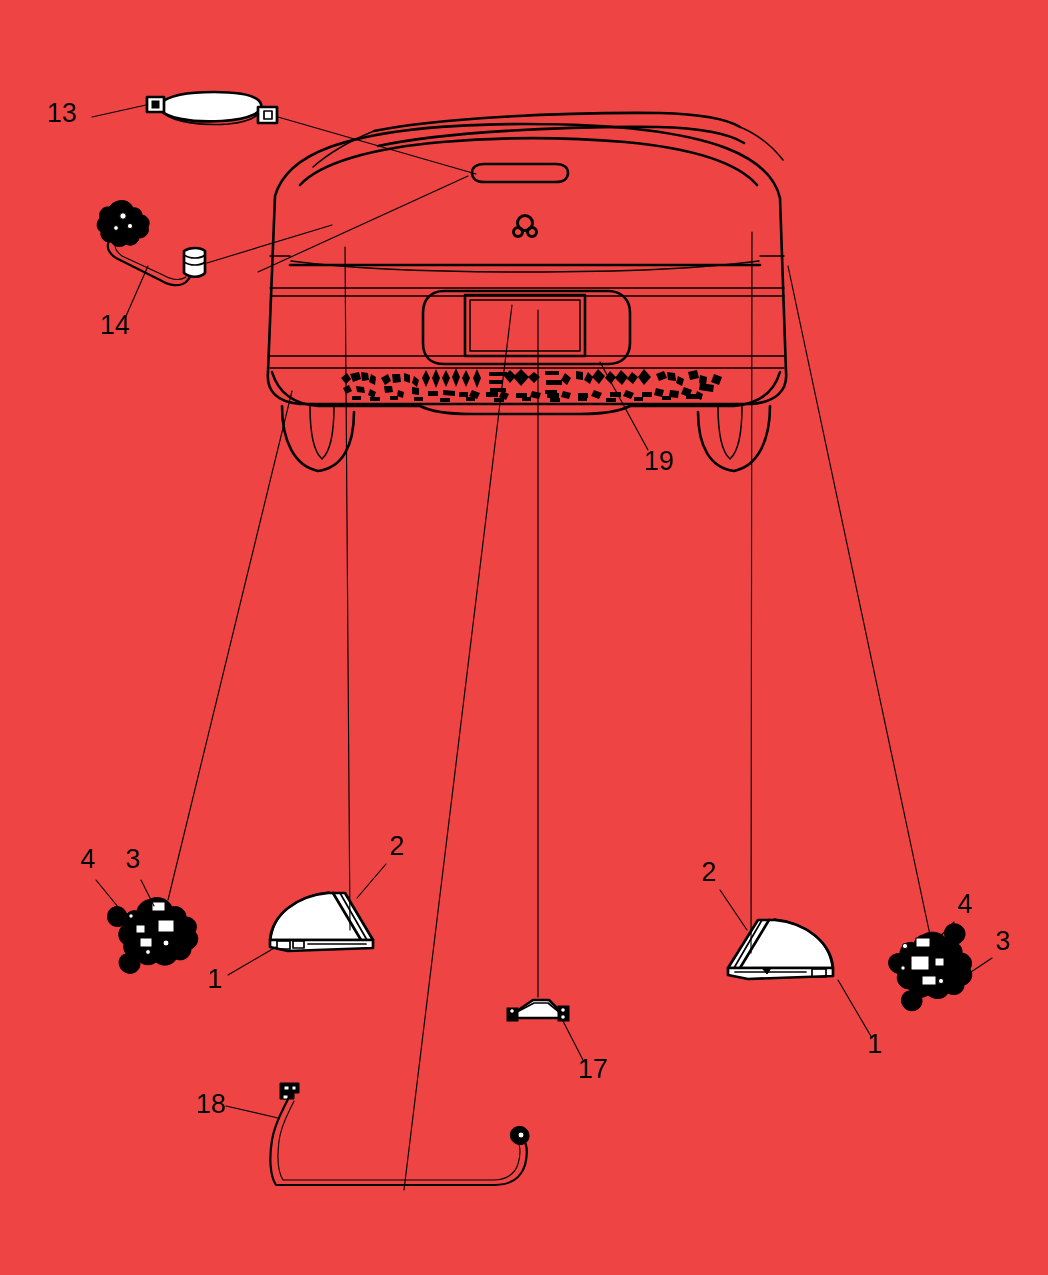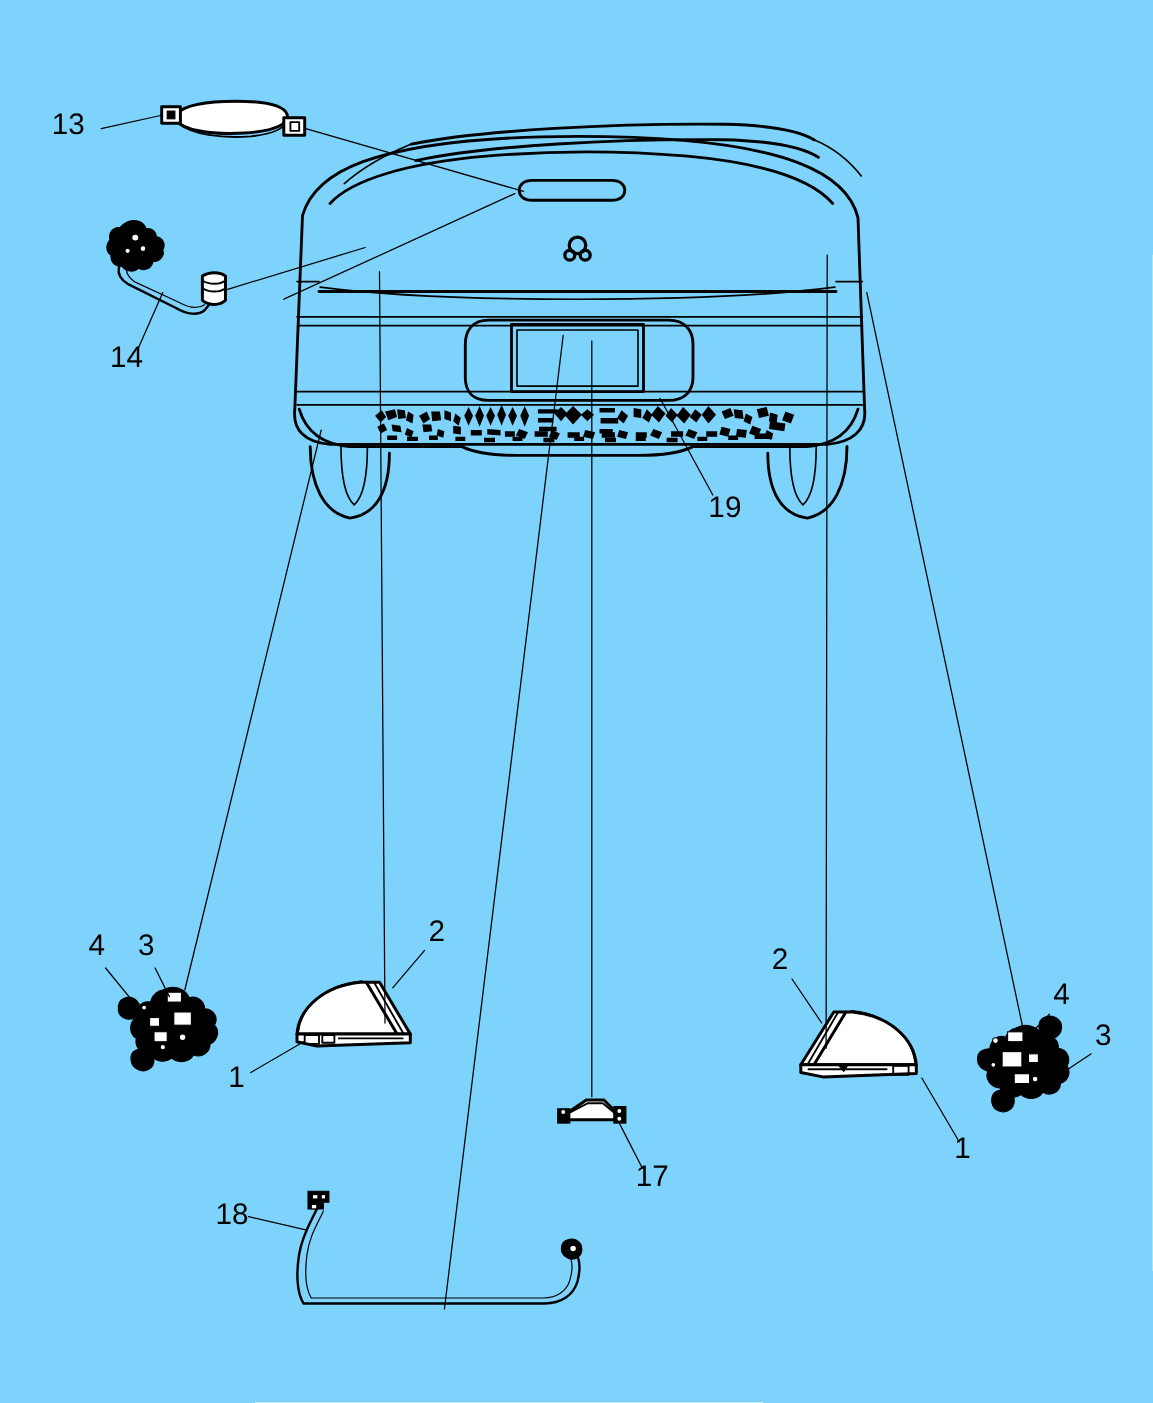--- a/index.html
+++ b/index.html
@@ -7,21 +7,21 @@
     padding: 0;
     background: #ffffff;
   }
   body {
     font-family: "Liberation Sans", sans-serif;
   }
   #diagram-root {
     position: relative;
     width: 1048px;
     height: 1275px;
-    background: #7dd3fc;
+    background: #ef4444;
     overflow: hidden;
   }
   #diagram-svg {
     position: absolute;
     left: 0;
     top: 0;
     width: 1048px;
     height: 1275px;
     display: block;
   }

